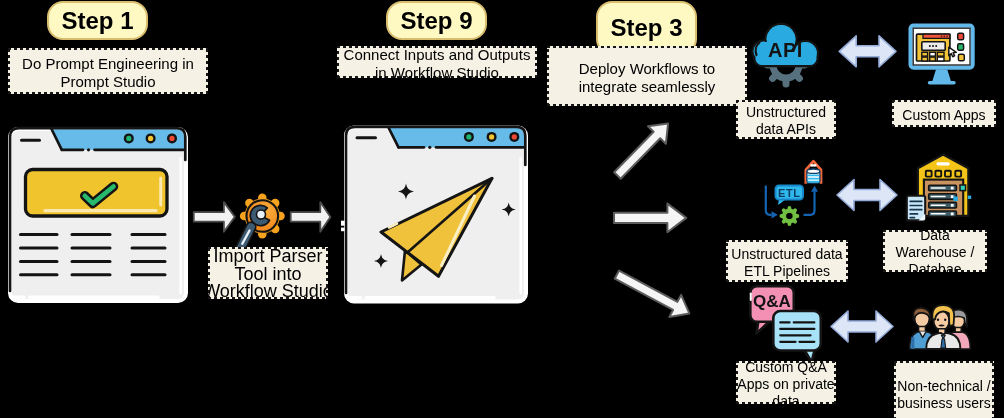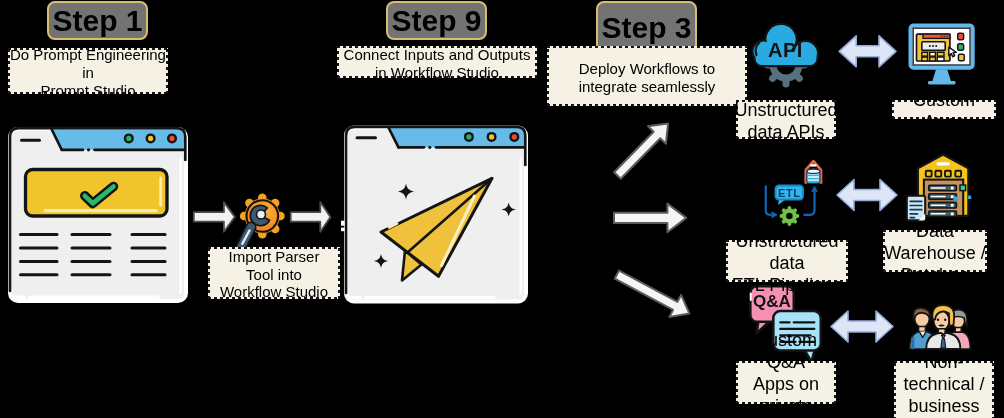--- a/index.html
+++ b/index.html
@@ -1,23 +1,23 @@
 <!DOCTYPE html>
 <html><head>
 <meta charset="utf-8">
 <style>
 html,body{margin:0;padding:0}
 body{width:1004px;height:418px;background:#000;font-family:"Liberation Sans",sans-serif;overflow:hidden;position:relative}
-.hd{position:absolute;background:#737373;border:2px solid #D9BD6F;border-radius:8px;font-weight:bold;font-size:30px;color:#000;display:flex;align-items:center;justify-content:center;box-sizing:border-box}
+.hd{position:absolute;background:#fef9c3;border:2px solid #D9BD6F;border-radius:16px;font-weight:bold;font-size:24px;color:#000;display:flex;align-items:center;justify-content:center;box-sizing:border-box}
 .nb{position:absolute;background-color:#F5F1E5;color:#000;display:flex;align-items:center;justify-content:center;text-align:center;box-sizing:border-box;font-size:15px;line-height:18px;
 background-image:repeating-linear-gradient(90deg,#161616 0,#161616 3px,transparent 3px,transparent 6px),repeating-linear-gradient(90deg,#161616 0,#161616 3px,transparent 3px,transparent 6px),repeating-linear-gradient(0deg,#161616 0,#161616 3px,transparent 3px,transparent 6px),repeating-linear-gradient(0deg,#161616 0,#161616 3px,transparent 3px,transparent 6px);
 background-size:100% 2px,100% 2px,2px 100%,2px 100%;
 background-position:0 0,0 100%,0 0,100% 0;
 background-repeat:no-repeat;padding-top:3px}
-.lb{font-size:18px;line-height:22px}
+.lb{font-size:14px;line-height:17px}
 svg{position:absolute;left:0;top:0}
 </style>
 </head>
 <body>
 <svg width="1004" height="418" viewBox="0 0 1004 418">
 
 <g>
 <rect x="8" y="127" width="180" height="176" rx="10" fill="#FFFFFF"></rect>
 <rect x="12" y="131" width="172" height="168" rx="6" fill="#EFEFEF"></rect>
 <path d="M51.5,129.3 L61.8,149.8 H184 V137.3 Q184,129.3 176,129.3 Z" fill="#67BBE8"></path>
@@ -290,22 +290,22 @@
 <path d="M938.1,325.4 Q941.5,323.4 944.9,325.4 Q941.5,327.5 938.1,325.4 Z" fill="#141414"></path>
 <rect x="938.2" y="328.8" width="7" height="6.2" fill="#F5CBA4" stroke="#141414" stroke-width="1.6"></rect>
 <path d="M926.3,349 Q926.3,335.8 937,333.5 L941,332.8 Q943.3,335.4 945.6,332.8 L949.6,333.5 Q960.3,335.8 960.3,349 Z" fill="#E9E9E9" stroke="#141414" stroke-width="1.8"></path>
 <polygon points="941.3,335.2 945.3,335.2 943.3,338.8" fill="#2F6FA8" stroke="#141414" stroke-width="1.1"></polygon>
 <polygon points="942.1,338.8 944.5,338.8 945.7,348 940.9,348" fill="#2F6FA8" stroke="#141414" stroke-width="1.1"></polygon>
 </g>
 </svg>
 <div class="hd" style="left:47px;top:1px;width:101px;height:39px">Step 1</div>
 <div class="hd" style="left:386px;top:1px;width:101px;height:39px">Step 9</div>
 <div class="hd" style="left:596px;top:1px;width:101px;height:54px">Step 3</div>
-<div class="nb" style="left:8px;top:48px;width:160px;height:46px">Do Prompt Engineering in<br>Prompt Studio</div>
+<div class="nb" style="left:8px;top:48px;width:200px;height:46px">Do Prompt Engineering in<br>Prompt Studio</div>
 <div class="nb" style="left:337px;top:46px;width:200px;height:32px">Connect Inputs and Outputs<br>in Workflow Studio</div>
 <div class="nb" style="left:547px;top:46px;width:200px;height:60px">Deploy Workflows to<br>integrate seamlessly</div>
-<div class="nb" style="left:208px;top:247px;width:132px;height:52px;font-size:15px;line-height:17.6px">Import Parser<br>Tool into<br>Workflow&nbsp;Studio</div>
+<div class="nb" style="left:208px;top:247px;width:120px;height:52px;font-size:18px;line-height:17.6px">Import Parser<br>Tool into<br>Workflow&nbsp;Studio</div>
 <div class="nb lb" style="left:736px;top:100px;width:100px;height:39px">Unstructured<br>data APIs</div>
-<div class="nb lb" style="left:892px;top:100px;width:104px;height:19px">Custom Apps</div>
+<div class="nb lb" style="left:892px;top:100px;width:104px;height:27px">Custom Apps</div>
 <div class="nb lb" style="left:726px;top:240px;width:122px;height:42px">Unstructured data<br>ETL Pipelines</div>
 <div class="nb lb" style="left:883px;top:230px;width:104px;height:42px">Data Warehouse /<br>Databae</div>
 <div class="nb lb" style="left:736px;top:361px;width:100px;height:43px">Custom Q&amp;A<br>Apps on private<br>data</div>
 <div class="nb lb" style="left:894px;top:361px;width:100px;height:65px">Non-technical /<br>business users</div>
 
 </body></html>

